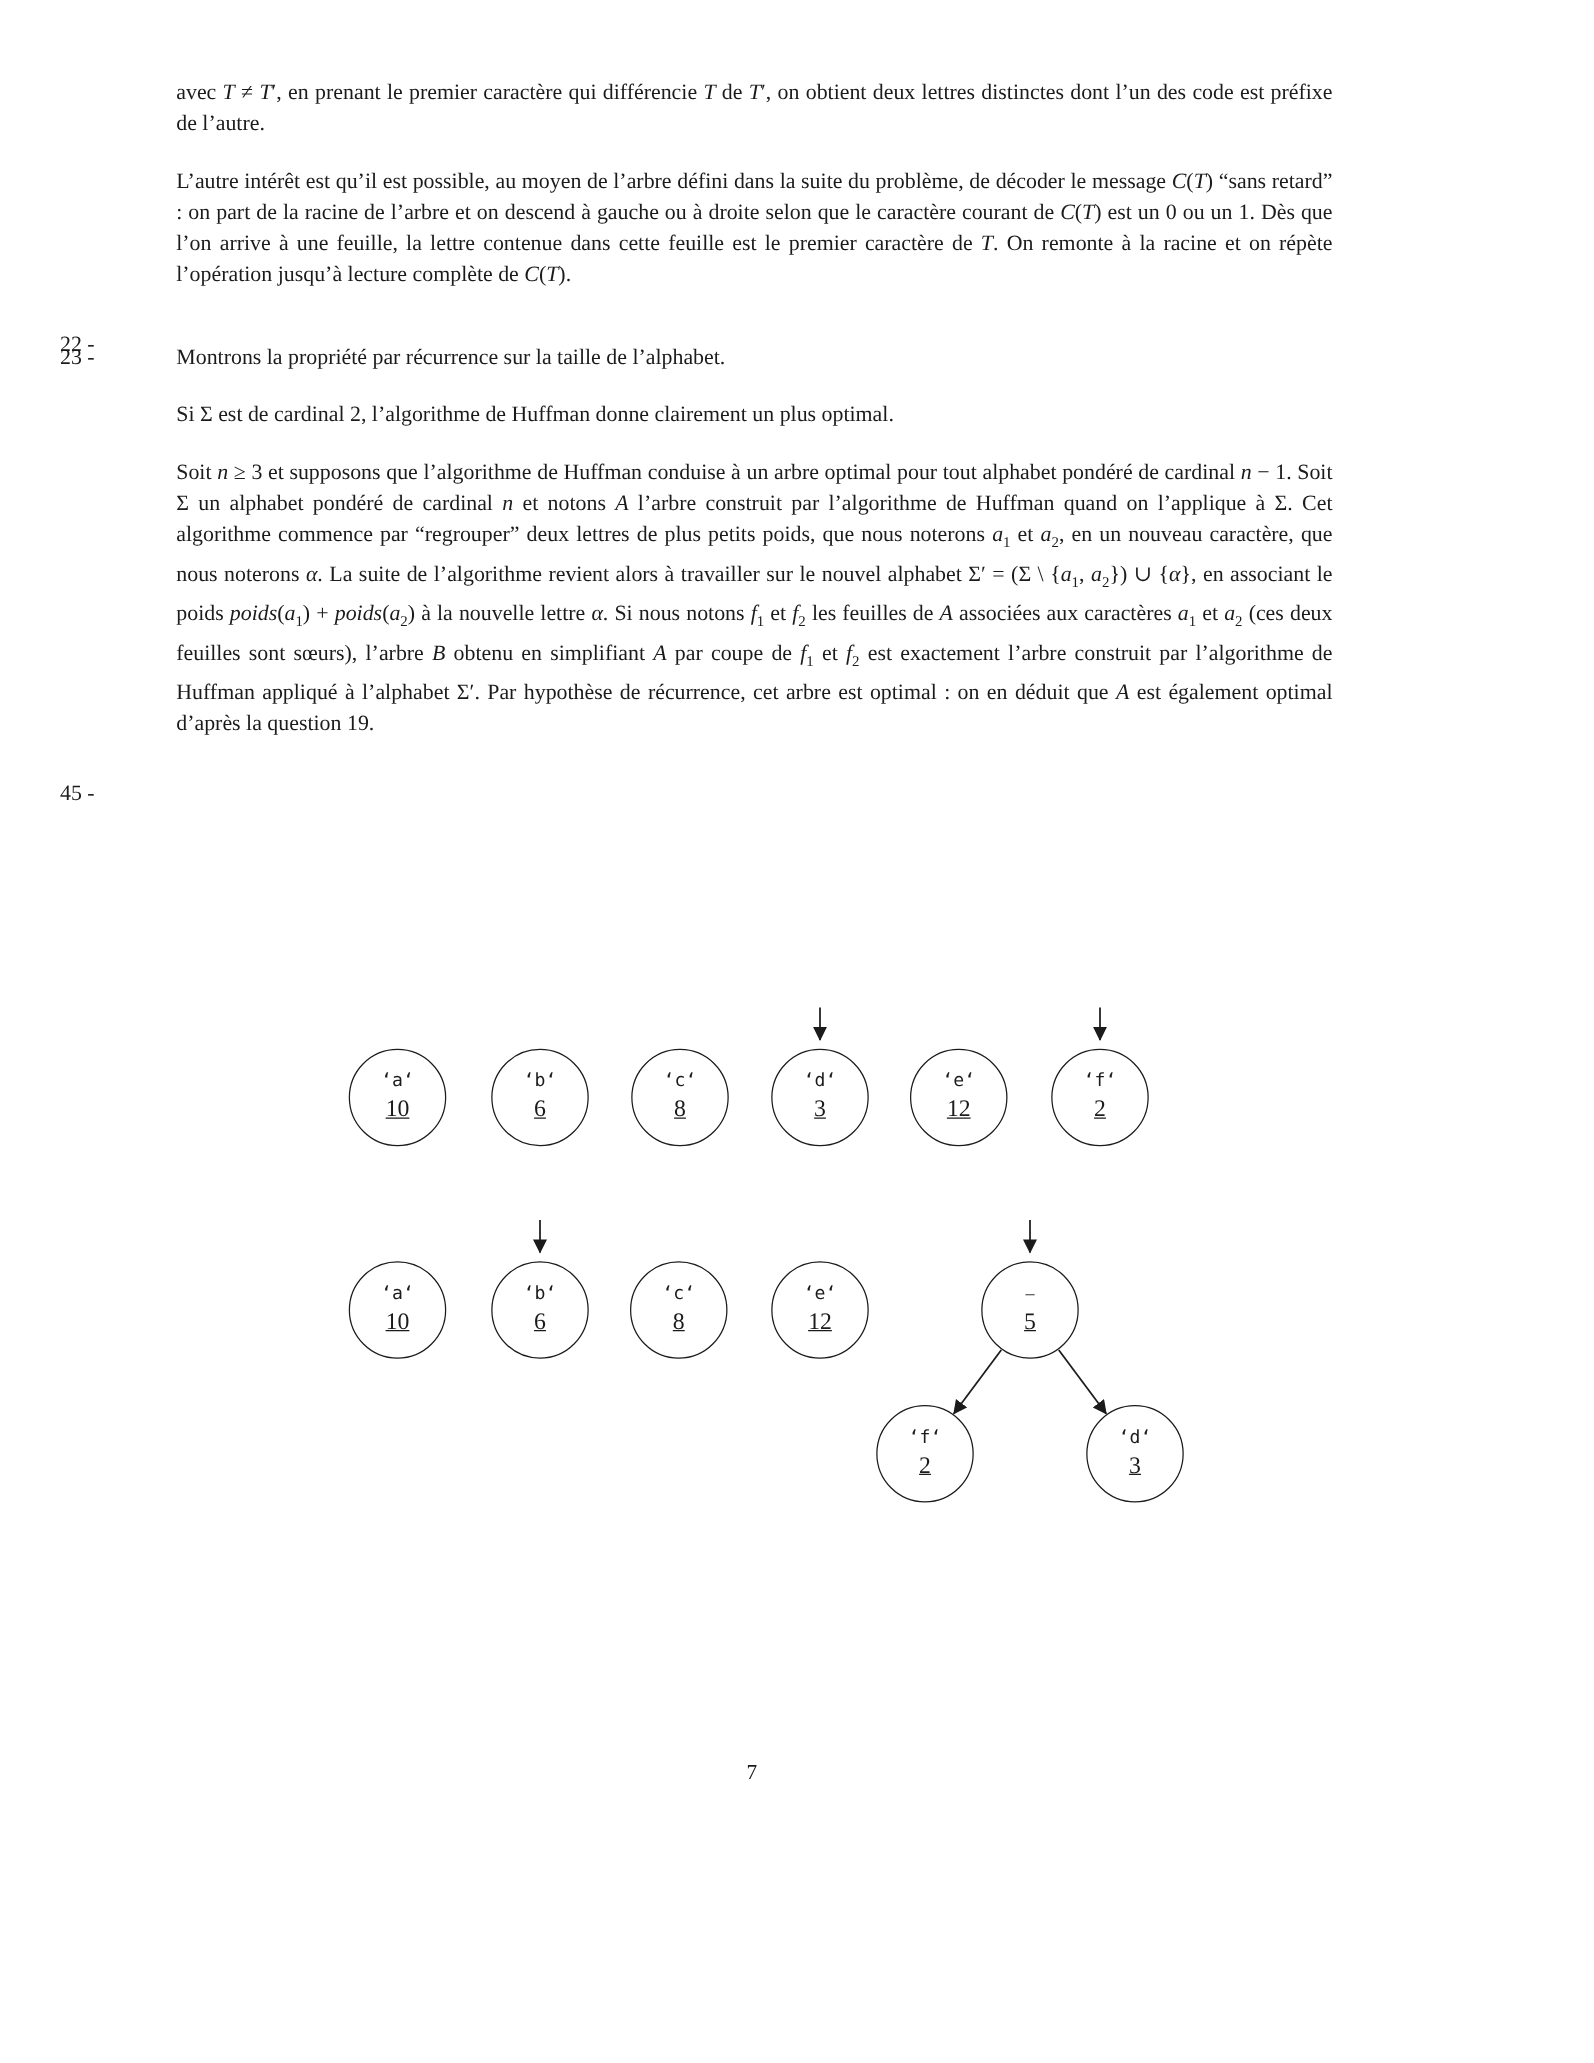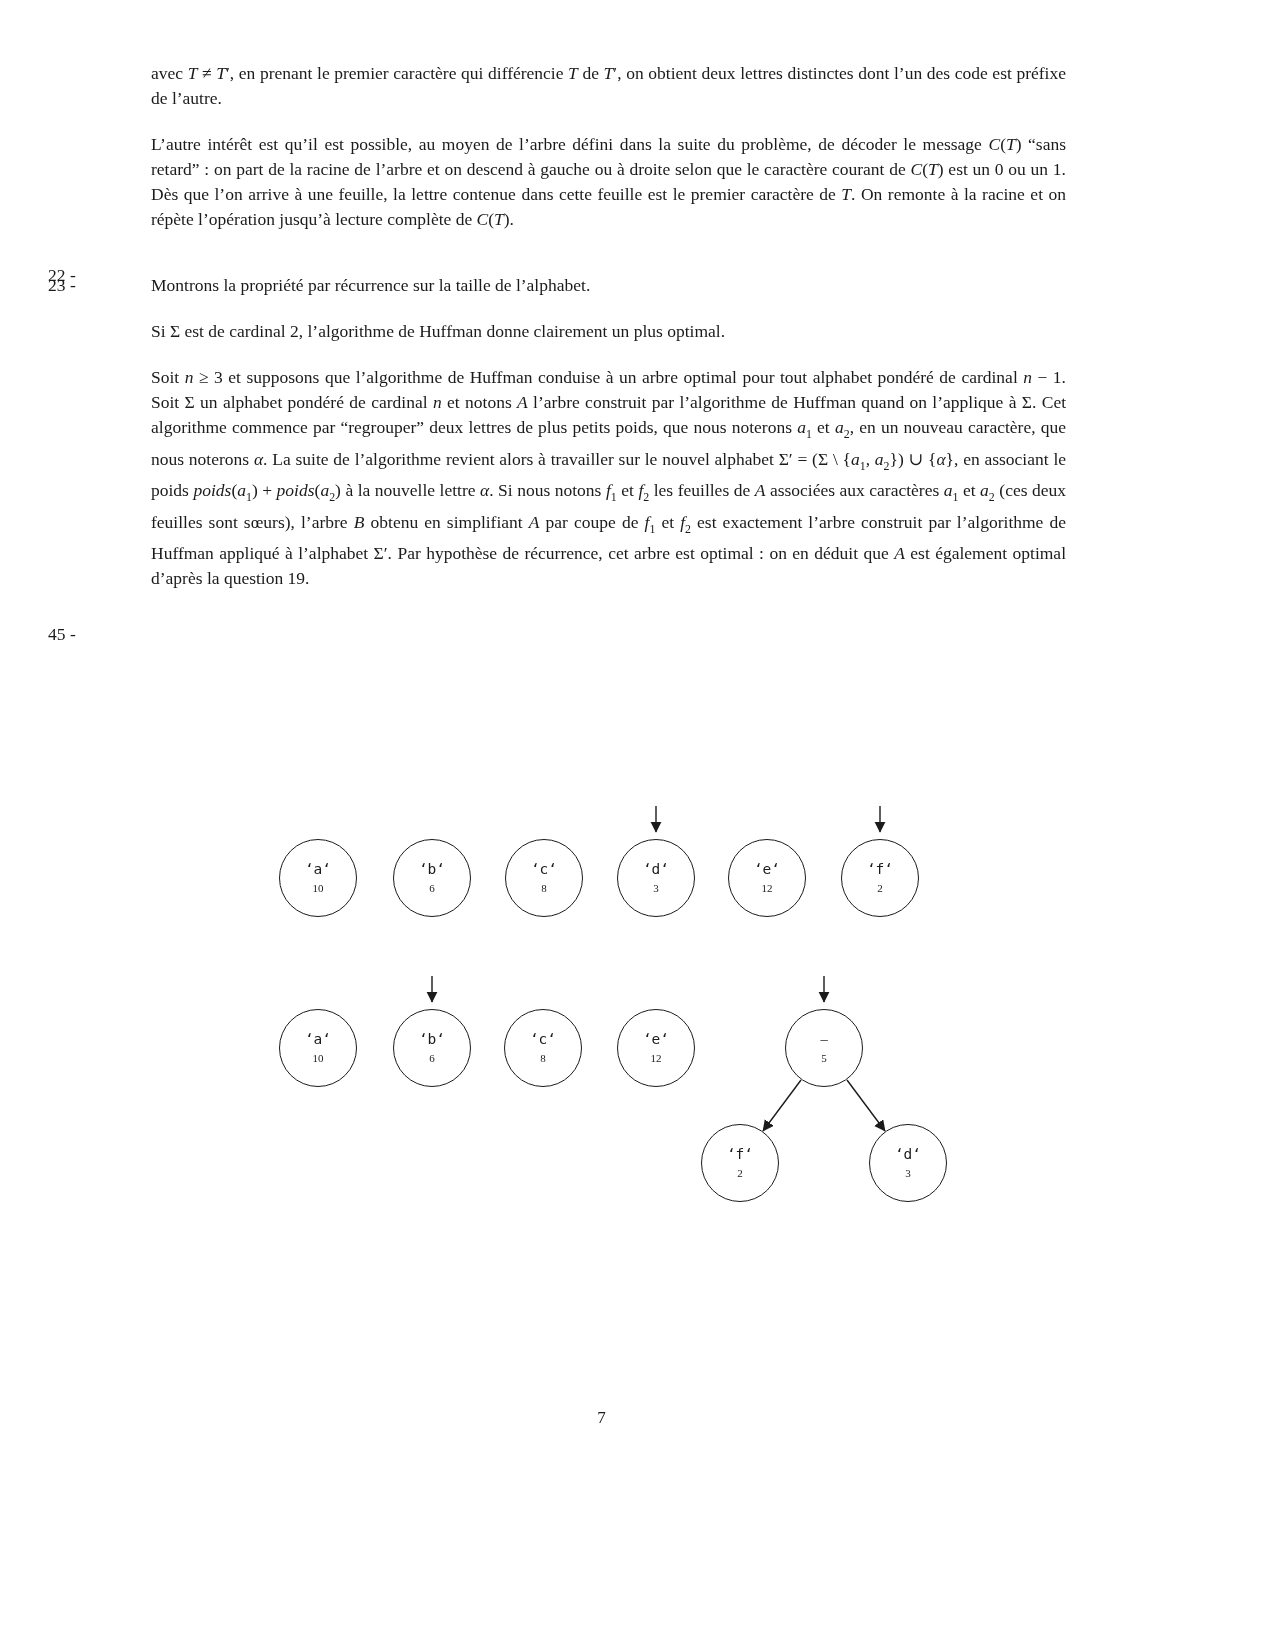--- a/index.html
+++ b/index.html
@@ -5,36 +5,36 @@
   html, body { margin:0; padding:0; background:#ffffff; }
   .page {
     position:relative; width:1275px; height:1650px; background:#ffffff;
     font-family:"Liberation Serif","DejaVu Serif",serif; color:#1b1b1b;
     overflow:hidden;
   }
   .content {
     position:absolute; left:137px; top:61px; width:929px;
     font-size:17.5px; line-height:25px; text-align:justify;
   }
-  .para { margin:0 0 21px 14px; }
+  .para { margin:0 0 21px 4px; }
   .qblock { position:relative; padding-top:10px; }
   .qnum {
     position:absolute; left:-89px; top:10px; font-weight:normal;
     font-size:17.5px;
   }
   sub { font-size:0.68em; }
   i { font-style:italic; }
   .node {
     position:absolute; width:78px; height:78px; box-sizing:border-box;
     border:1.5px solid #1b1b1b; border-radius:50%; background:#ffffff;
     display:flex; flex-direction:column; align-items:center; justify-content:center;
     z-index:2;
   }
   .nlbl { font-family:"DejaVu Sans Mono",monospace; font-size:14.5px; line-height:1.1; }
-  .nwt  { font-size:11px; line-height:1.1; margin-top:4px; }
+  .nwt  { font-size:19px; line-height:1.1; margin-top:4px;text-decoration:underline; }
   .overlay { position:absolute; left:0; top:0; z-index:1; }
   .edge { stroke:#1b1b1b; stroke-width:1.4; }
   .pageno {
     position:absolute; left:137px; top:1408px; width:929px;
     text-align:center; font-size:17px;
   }
 </style>
 </head>
 <body>
 

